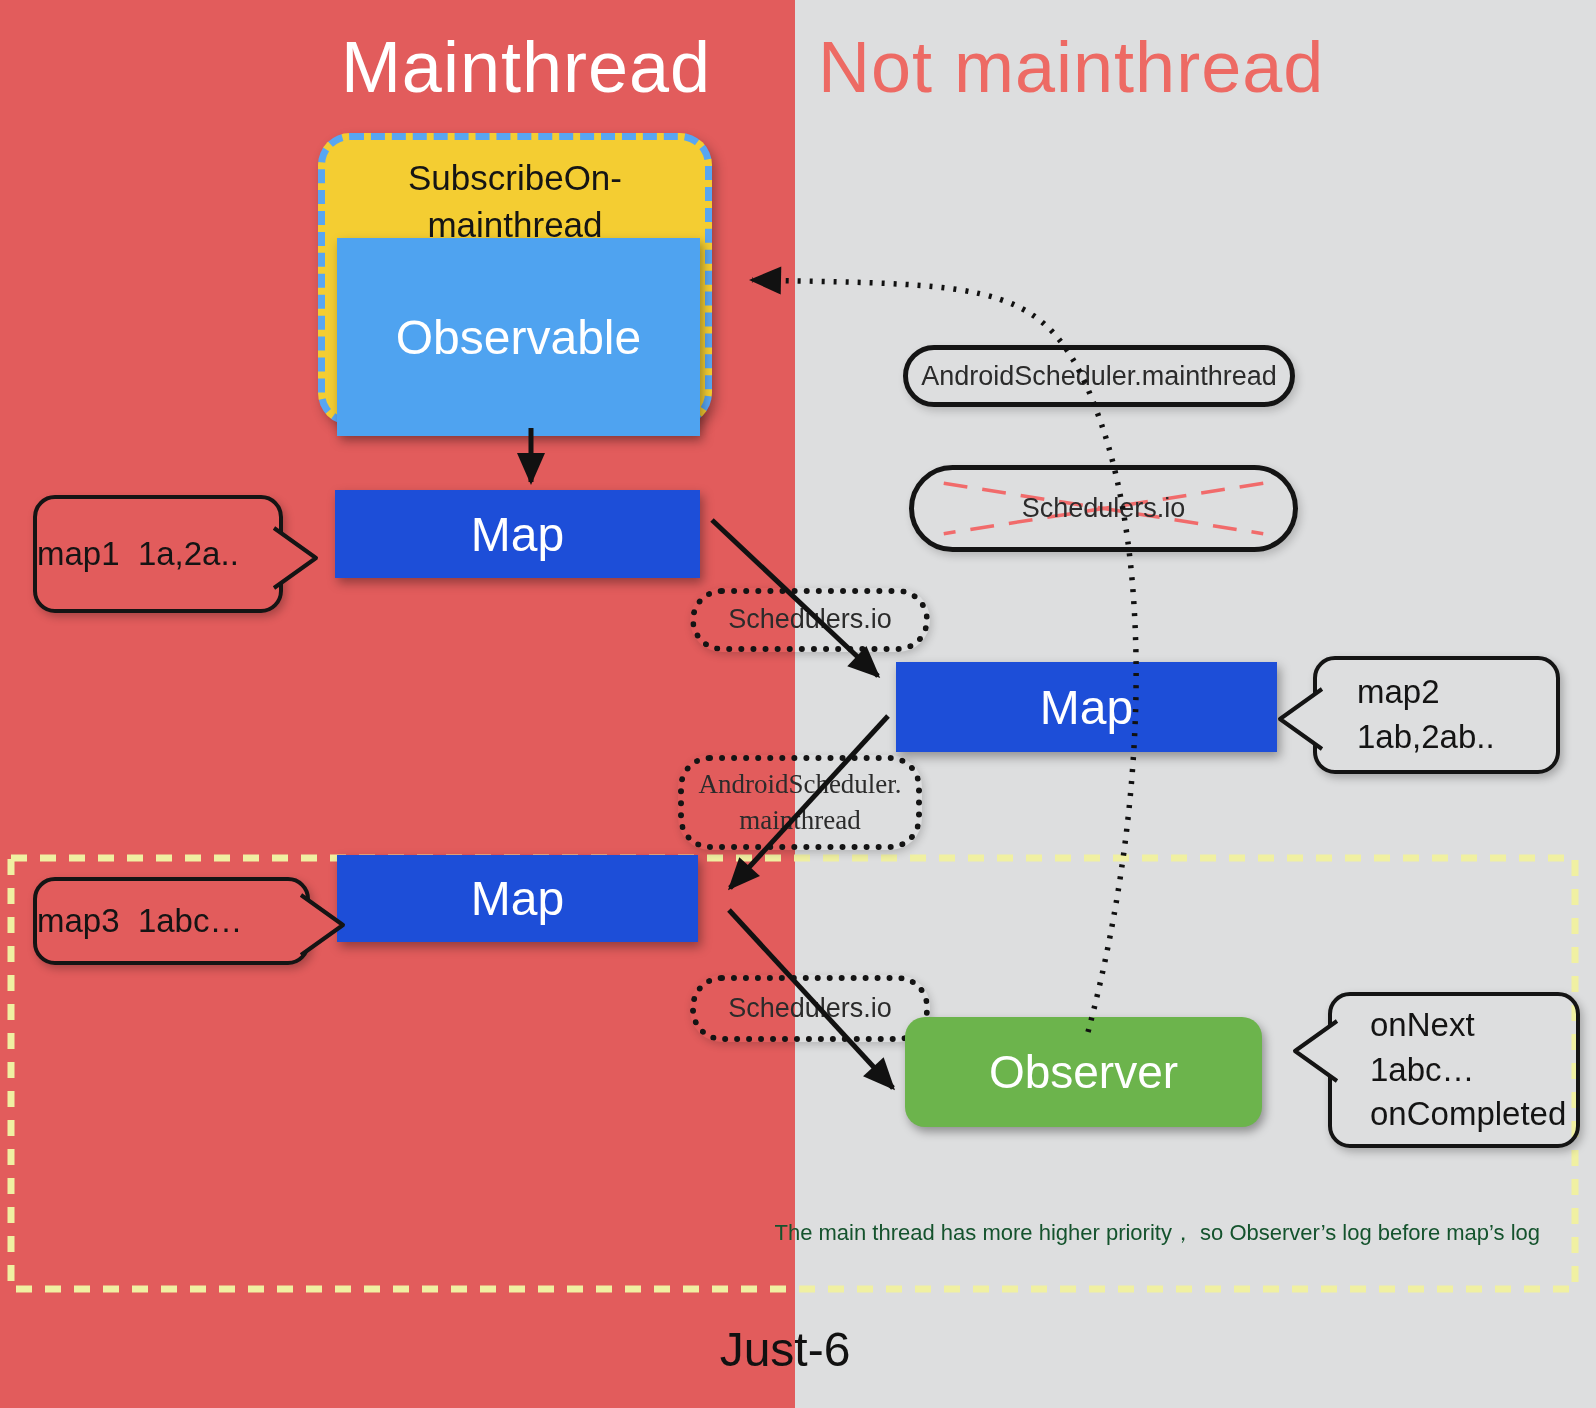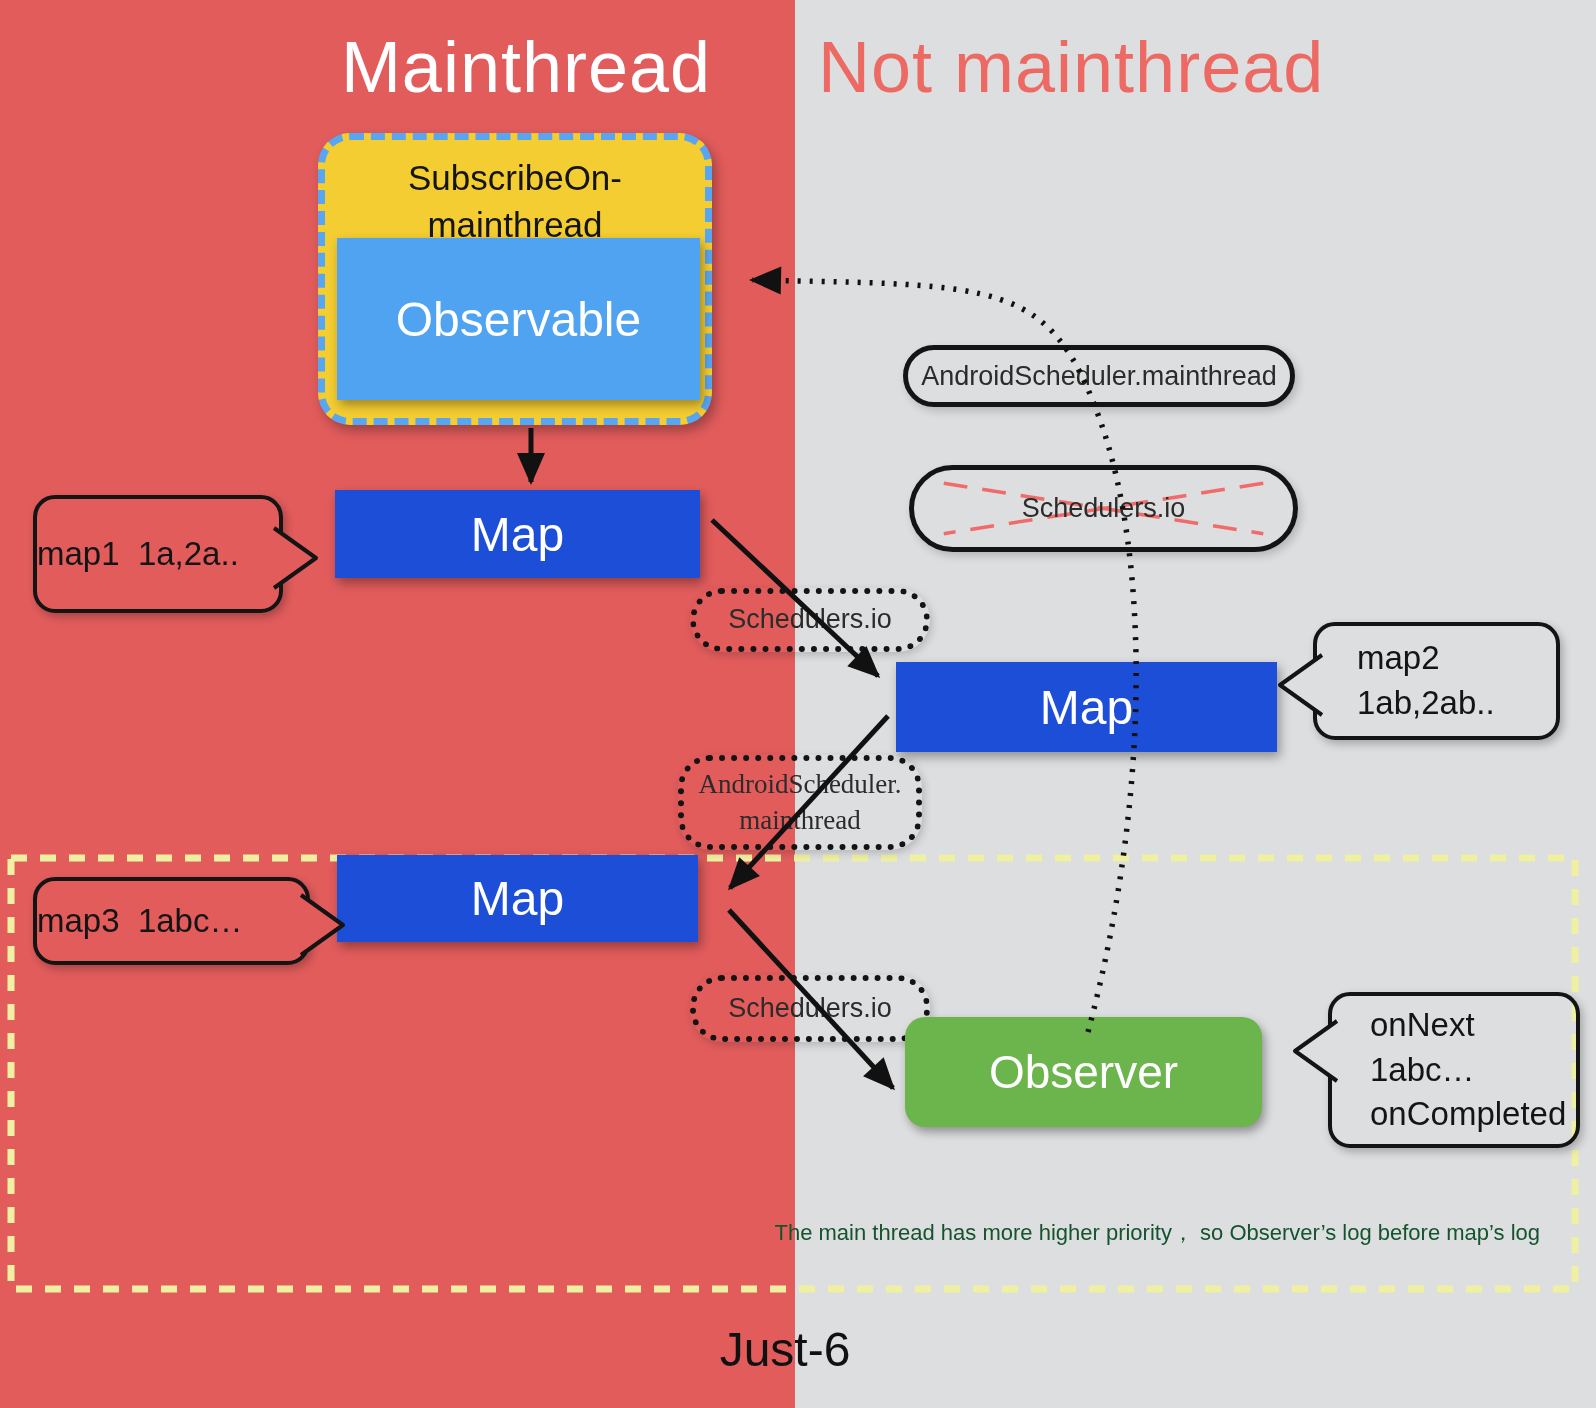--- a/index.html
+++ b/index.html
@@ -13,21 +13,21 @@
   .panel-right{left:795px;top:0;width:801px;height:1408px;background:#DDDEDF;}
 
   .title{font-size:72px;font-weight:400;letter-spacing:1px;white-space:nowrap;}
   .title-left{left:326px;top:26px;width:400px;text-align:center;color:#FFFFFF;}
   .title-right{left:818px;top:26px;color:#ED6A64;}
 
   .subscribe-box{left:318px;top:133px;width:394px;height:292px;background:#F4CD32;
     border:7px dashed #58A6F2;border-radius:32px;box-shadow:4px 6px 12px rgba(0,0,0,0.30);
     text-align:center;}
   .subscribe-label{margin-top:14px;font-size:35px;line-height:1.35;color:#151515;white-space:pre-line;}
-  .observable-box{left:337px;top:238px;width:363px;height:162px;background:#4FA3F0;
+  .observable-box{left:337px;top:238px;width:363px;height:198px;background:#4FA3F0;
     box-shadow:3px 5px 10px rgba(0,0,0,0.35);display:flex;align-items:center;justify-content:center;
     color:#fff;font-size:48px;}
 
   .map-box{background:#1d4ed8;color:#fff;font-size:48px;display:flex;align-items:center;
     justify-content:center;box-shadow:3px 5px 10px rgba(0,0,0,0.35);}
   .map1{left:335px;top:490px;width:365px;height:88px;}
   .map2{left:896px;top:662px;width:381px;height:90px;}
   .map3{left:337px;top:855px;width:361px;height:87px;}
 
   .observer-box{left:905px;top:1017px;width:357px;height:110px;background:#6CB44C;
@@ -47,21 +47,21 @@
     white-space:pre-line;box-shadow:2px 3px 8px rgba(0,0,0,0.18);}
   .pill-dotted-upper{left:690px;top:588px;width:240px;height:64px;}
   .pill-dotted-android{left:678px;top:755px;width:244px;height:95px;font-family:Liberation Serif, serif;}
   .pill-dotted-lower{left:690px;top:975px;width:240px;height:67px;}
 
   .bubble{border:4px solid #141414;border-radius:22px;font-size:33px;color:#141414;
     display:flex;align-items:center;box-shadow:3px 4px 8px rgba(0,0,0,0.25);}
   .bubble .txt{white-space:pre-wrap;line-height:1.35;}
   .bubble-map1{left:33px;top:495px;width:250px;height:118px;}
   .bubble-map3{left:33px;top:877px;width:277px;height:88px;}
-  .bubble-map2{left:1313px;top:622px;width:247px;height:118px;padding-left:40px;justify-content:center;}
+  .bubble-map2{left:1313px;top:656px;width:247px;height:118px;padding-left:40px;justify-content:center;}
   .bubble-onnext{left:1328px;top:992px;width:252px;height:156px;padding-left:38px;}
   .tail{position:absolute;width:48px;height:66px;overflow:visible;}
   .tail-right{left:calc(100% - 5px);}
   .tail-left{left:-43px;}
 
   .note-text{left:540px;top:1218px;width:1000px;text-align:right;font-size:22px;color:#14532d;
     white-space:pre-wrap;}
   .caption-text{left:700px;top:1322px;width:170px;text-align:center;font-size:48px;color:#111;}
 
   .overlay-svg{position:absolute;left:0;top:0;width:1596px;height:1408px;pointer-events:none;}

